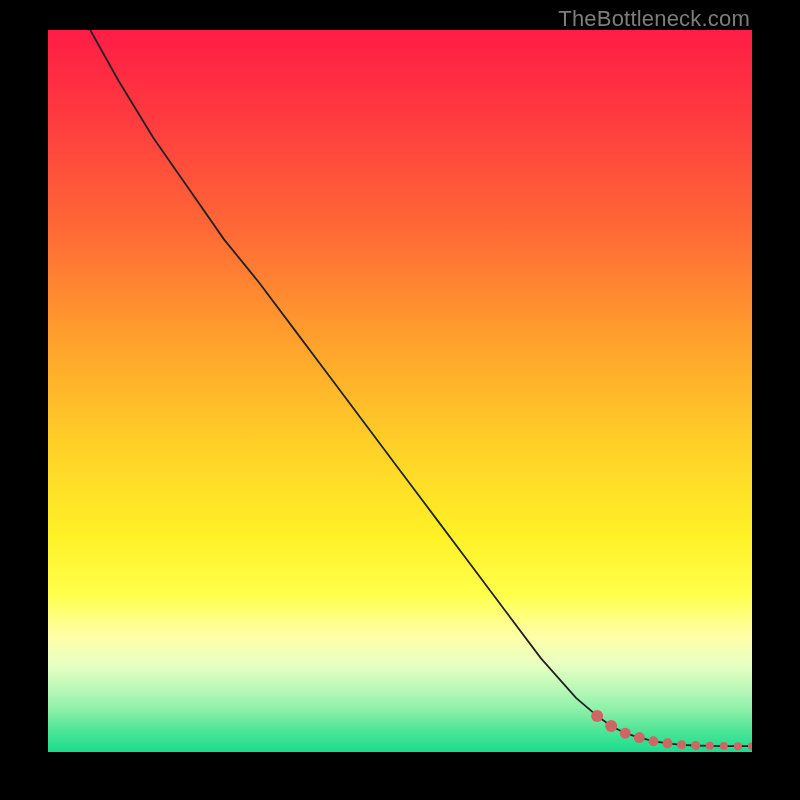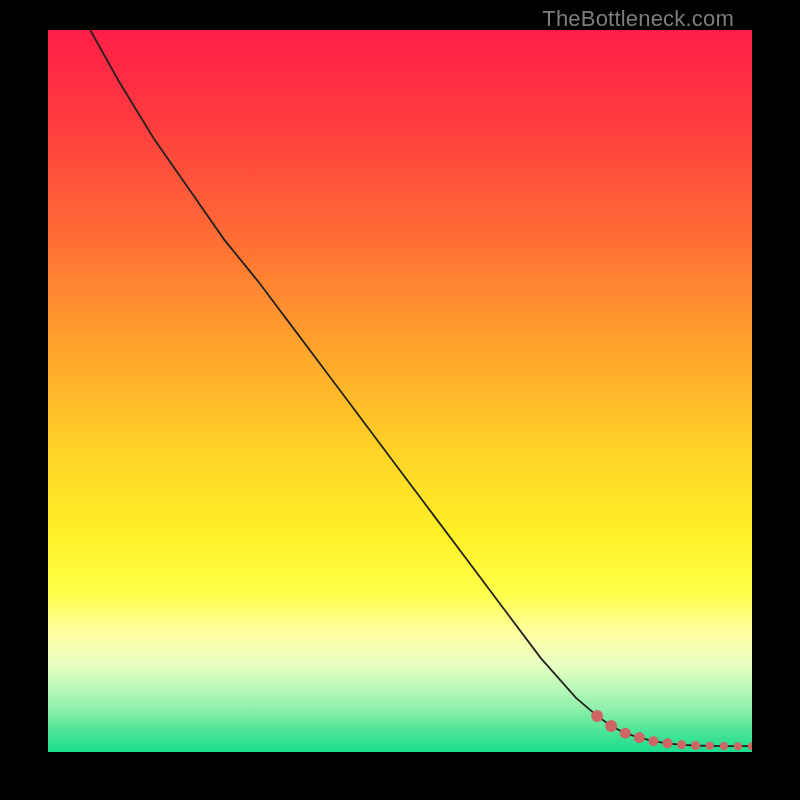--- a/index.html
+++ b/index.html
@@ -36,21 +36,21 @@
       #e7ffc2 88%,
       #bdf9b9 91%,
       #8ff0aa 94%,
       #4fe597 97%,
       #1bdc8d 100%
     );
   }
   .attrib {
     position: absolute;
     top: 6px;
-    right: 66px;
+    right: 50px;
     color: #7d7d7d;
     font-size: 22px;
     font-weight: 500;
     letter-spacing: 0.2px;
   }
   svg.curve {
     position: absolute;
     left: 0;
     top: 0;
     width: 100%;

